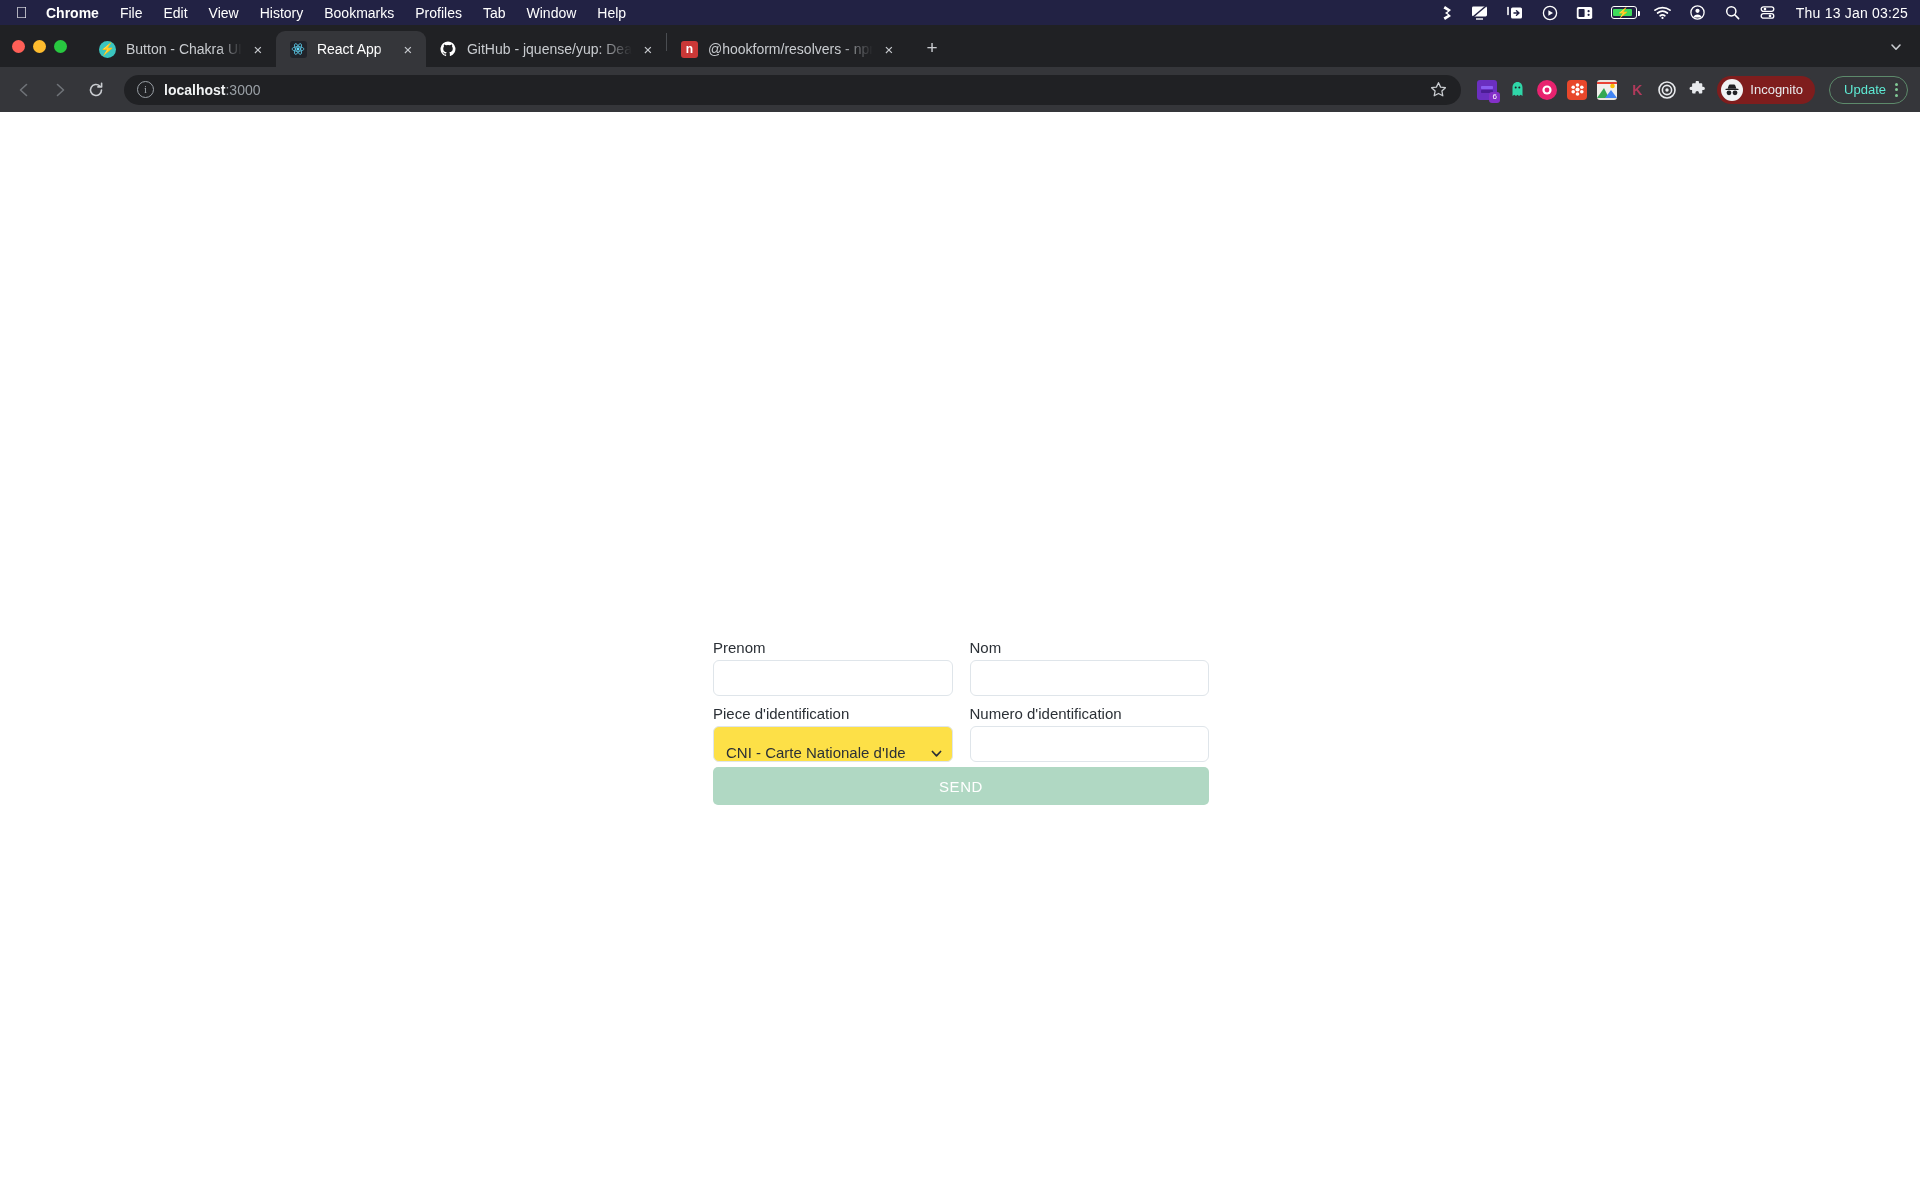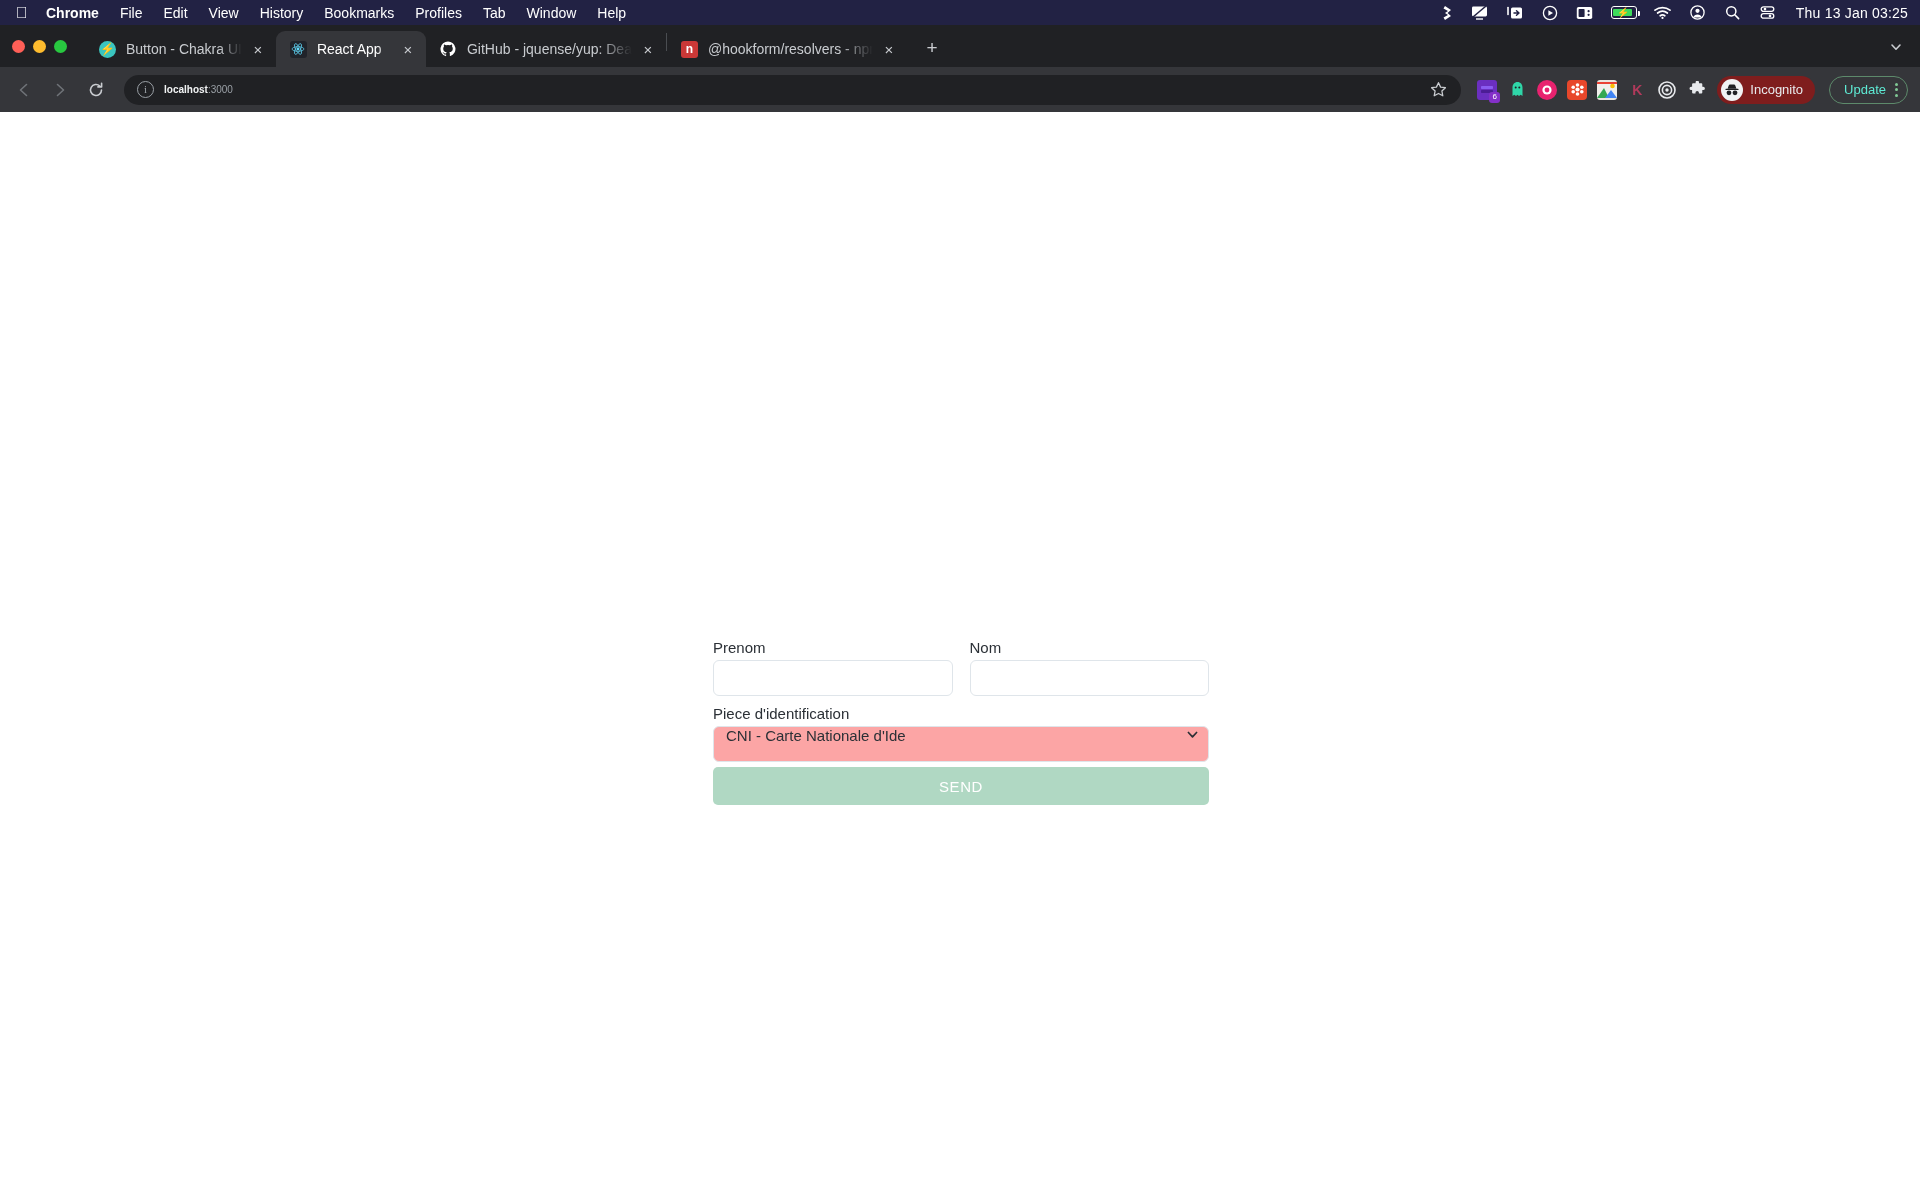--- a/index.html
+++ b/index.html
@@ -146,21 +146,21 @@
     display: flex; align-items: center;
     padding: 0 12px 0 13px; margin: 0 8px;
     position: relative;
   }
   .omni-info {
     width: 17px; height: 17px; flex: 0 0 17px; margin-right: 10px;
     border: 1.4px solid #9aa0a6; border-radius: 50%;
     display: flex; align-items: center; justify-content: center;
     color: #9aa0a6; font-size: 11px; font-family: "Liberation Serif", serif; line-height: 1;
   }
-  .omni-url { font-size: 10px; color: #9aa0a6; white-space: nowrap; }
+  .omni-url { font-size: 14px; color: #9aa0a6; white-space: nowrap; }
   .omni-url b { color: #f1f3f4; font-weight: bold; }
   .omni-star {
     margin-left: auto; width: 22px; height: 22px;
     display: flex; align-items: center; justify-content: center; color: #c9ccd0;
   }
   .ext-tray { display: flex; align-items: center; gap: 10px; padding-left: 4px; }
   .ext {
     width: 20px; height: 20px; border-radius: 3px;
     display: flex; align-items: center; justify-content: center;
     position: relative; font-size: 11px; color: #fff;
@@ -228,22 +228,22 @@
     width: 100%; height: 36px;
     border: 1px solid #dfe5ea; border-radius: 6px;
     background: #fff; outline: none;
     font-size: 14px; color: #2b3036;
     padding: 0 10px;
     font-family: "Liberation Sans", sans-serif;
   }
   .select-wrap {
     width: 100%; height: 36px;
     border: 1px solid #dfe5ea; border-radius: 6px;
-    background: #fca5a5;
-    display: flex; align-items: flex-start;
+    background: #fde047;
+    display: flex; align-items: flex-end;
     padding: 0 8px 0 12px;
     overflow: hidden;
   }
   .select-value {
     font-size: 15px; color: #2b3036;
     white-space: nowrap; overflow: hidden;
     flex: 1 1 auto;
   }
   .select-chevron {
     flex: 0 0 auto; margin-left: 4px;
@@ -542,19 +542,23 @@
           <label class="field-label">Piece d'identification</label>
           <div class="select-wrap">
             <div class="select-value">CNI - Carte Nationale d'Ide</div>
             <div class="select-chevron">
               <svg width="15" height="15" viewBox="0 0 15 15">
                   <path d="M3.4 5.5 L7.5 9.8 L11.6 5.5" fill="none" stroke="currentColor" stroke-width="1.7" stroke-linecap="round" stroke-linejoin="round"></path>
                 </svg>
             </div>
           </div>
         </div>
+        <div class="field">
+          <label class="field-label">Numero d'identification</label>
+          <input class="text-input" type="text" value="" style="">
+        </div>
       </div>
 
       <button class="send-btn">SEND</button>
     </div>
   </div>
 
 </div>
 
 </body></html>

